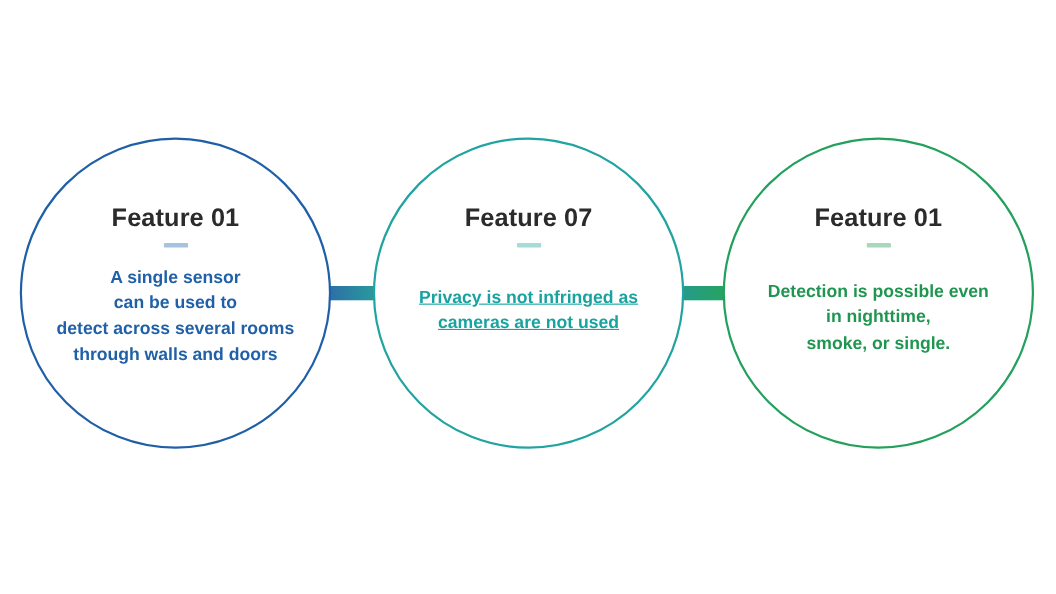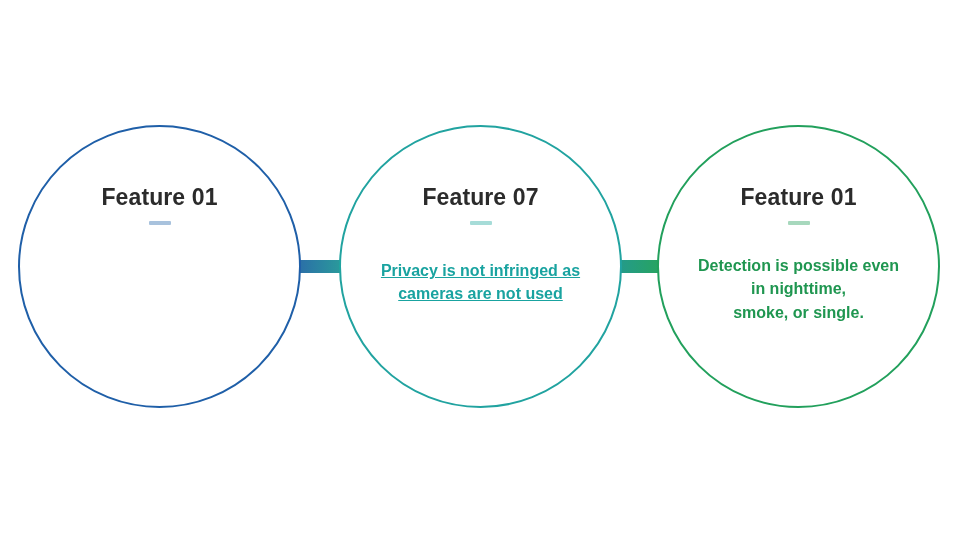--- a/index.html
+++ b/index.html
@@ -96,20 +96,24 @@
 
 <div class="stage">
 
   <div class="connector" id="connector-1" style="background: linear-gradient(90deg, rgb(43, 110, 168), rgb(42, 157, 154));"></div>
   <div class="connector" id="connector-2" style="background: linear-gradient(90deg, rgb(36, 154, 141), rgb(39, 164, 95));"></div>
 
   <div class="circle" id="circle-1" style="border-color: rgb(31, 95, 168);">
     <div class="card-inner">
       <div class="feature-title">Feature 01</div>
       <div class="divider" style="background: rgb(168, 194, 221);"></div>
+      <div class="feature-body" style="color: rgb(31, 96, 168);">A single sensor
+can be used to
+detect across several rooms
+through walls and doors</div>
     </div>
   </div>
 
   <div class="circle" id="circle-2" style="border-color: rgb(33, 163, 160);">
     <div class="card-inner">
       <div class="feature-title">Feature 07</div>
       <div class="divider" style="background: rgb(166, 220, 216);"></div>
       <div class="feature-body" style="color: rgb(25, 163, 160); text-decoration: underline;">Privacy is not infringed as
 cameras are not used</div>
     </div>

